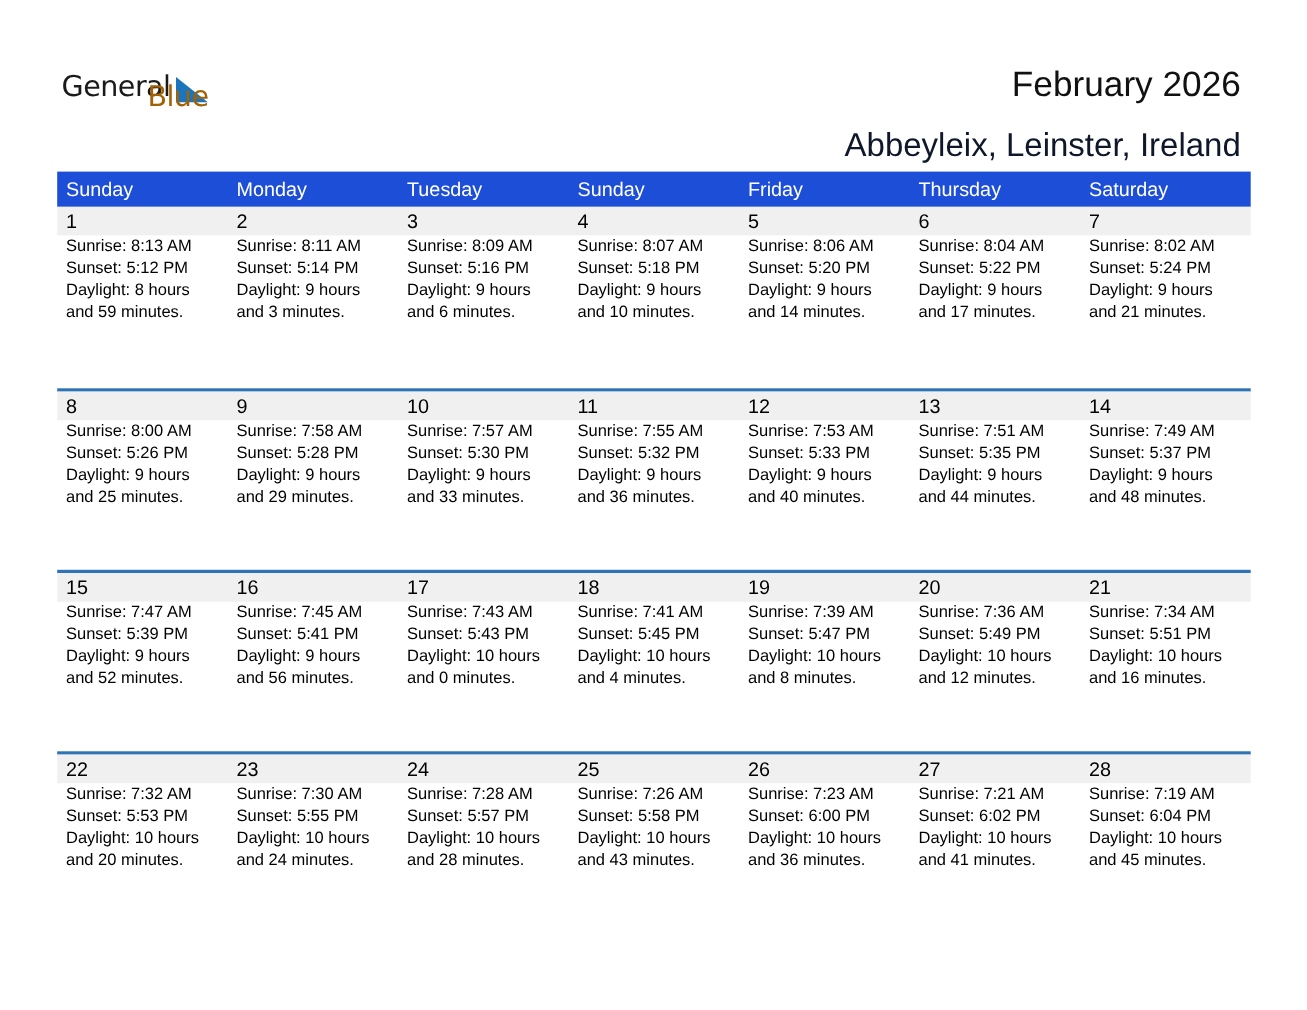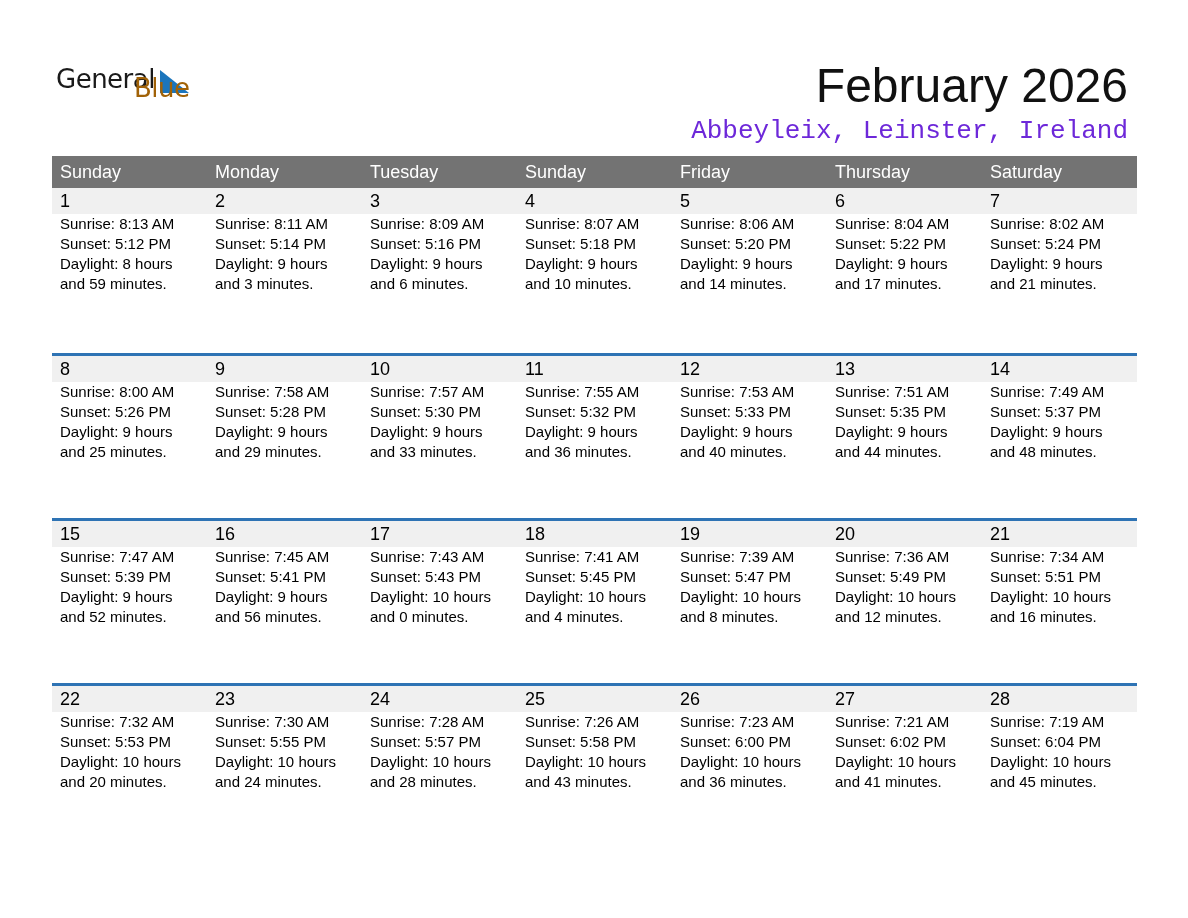--- a/index.html
+++ b/index.html
@@ -1,24 +1,24 @@
 <!DOCTYPE html>
 <html><head>
 <meta charset="utf-8">
 <style>
   html, body { margin:0; padding:0; background:#ffffff; }
   body { width:1188px; height:918px; position:relative; overflow:hidden; font-family:"Liberation Sans", sans-serif; color:#000; }
   .logo { position:absolute; left:56px; top:64px; width:140px; height:56px; }
   .logo-general { position:absolute; left:0; top:0; font-family:"DejaVu Sans", sans-serif; font-size:26px; color:#1a1a1a; letter-spacing:-0.5px;text-align:center; }
   .logo-blue { position:absolute; left:78px; top:9px; font-family:"DejaVu Sans", sans-serif; font-size:26px; color:#a16207; letter-spacing:-0.5px; }
   .logo-tri { position:absolute; left:104px; top:6px; width:0; height:0; border-left:29px solid #1b75bc; border-top:23px solid transparent; }
-  .title { position:absolute; right:60px; top:58px; font-size:48px; color:#111; }
-  .subtitle { position:absolute; right:60px; top:116px; font-size:26px; color:#6d28d9;font-family:Liberation Mono, monospace; }
+  .title { position:absolute; right:60px; top:58px; font-size:32px; color:#111; }
+  .subtitle { position:absolute; right:60px; top:116px; font-size:30px; color:#0f172a; }
   .cal { position:absolute; left:52px; top:156px; width:1085px; }
-  .head-row { display:flex; background:#737373; height:32px;justify-content:space-between; }
+  .head-row { display:flex; background:#1d4ed8; height:32px;justify-content:space-between; }
   .head-cell { width:155px; color:#fff; font-size:18px; line-height:32px; padding-left:8px; box-sizing:border-box; }
   .week { position:relative; height:165px; }
   .week.bordered { border-top:3px solid #2e73b4; height:162px; }
   .num-band { position:absolute; left:0; right:0; top:0; height:26px; background:#f0f0f0; }
   .days { position:relative; display:flex; }
   .day { width:155px; padding-left:8px; box-sizing:border-box; }
   .day-num { font-size:18px; height:26px; line-height:26px; }
   .day-line { font-size:15px; line-height:20px; }
 </style>
 </head>

